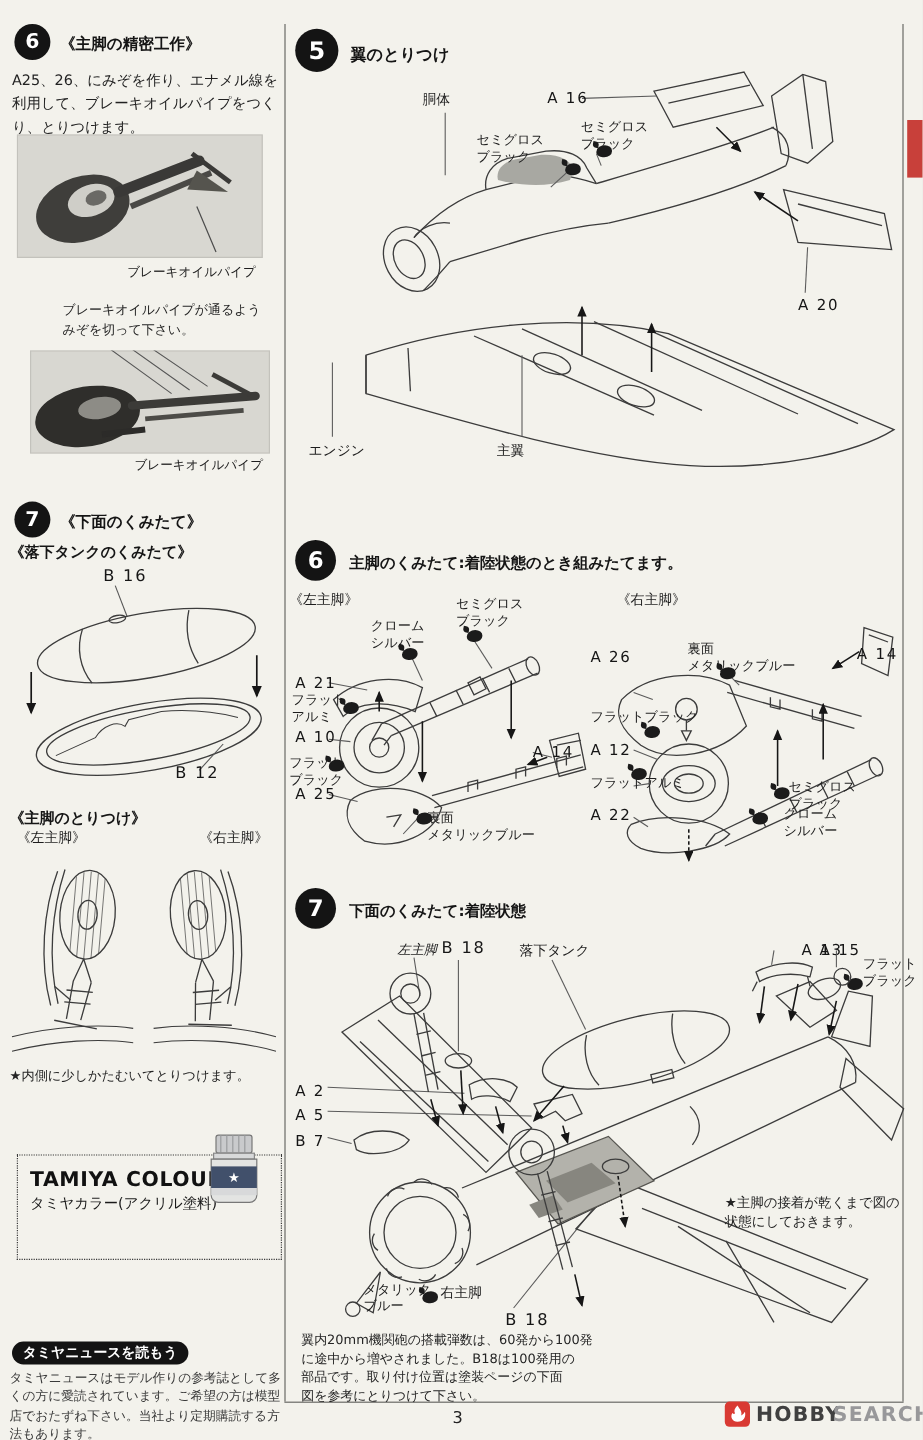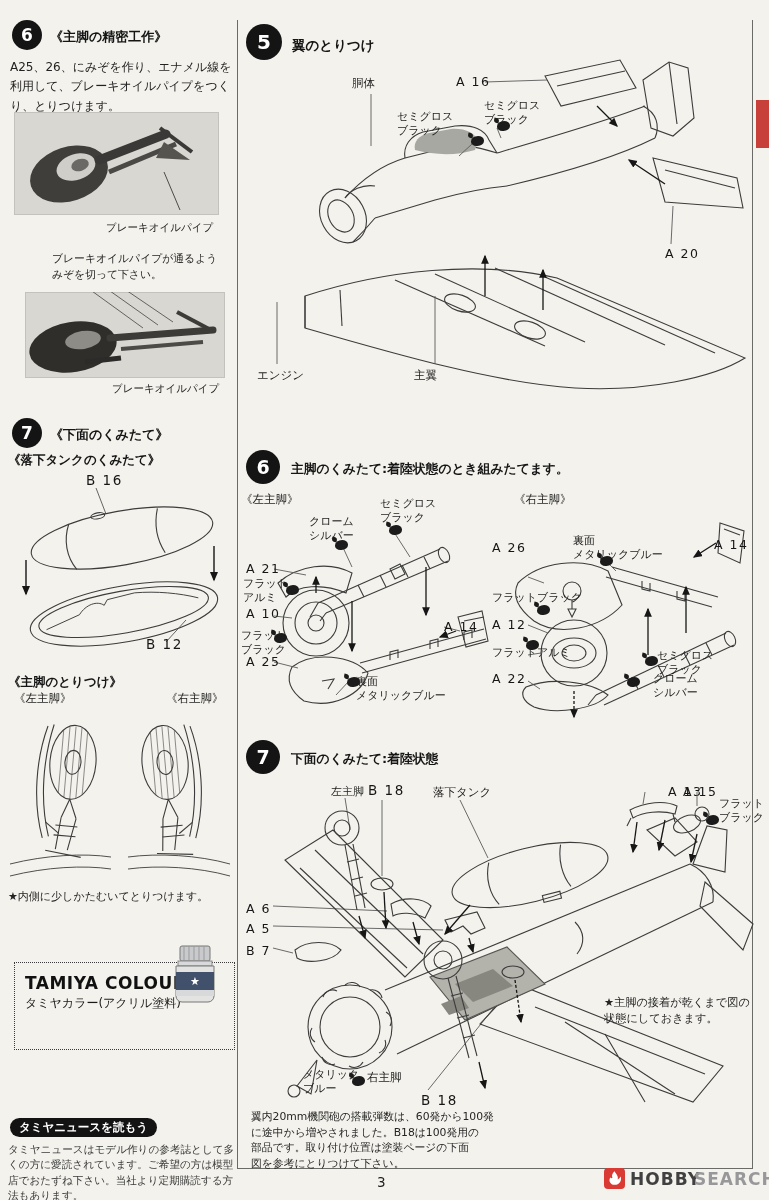--- a/index.html
+++ b/index.html
@@ -372,21 +372,21 @@
   <span class="blob" style="left:645px;top:656px;"></span>
   <div class="lbl" style="left:653px;top:672px;">クローム
 シルバー</div>
   <span class="blob" style="left:627px;top:677px;"></span>
 
   <div class="stepnum n34" style="left:246px;top:740px;">
       <span>7</span>
     </div>
   <div class="sec-title" style="left:291px;top:751px;font-size:12.8px;">下面のくみたて:着陸状態</div>
 
-  <div class="lbl" style="left:331px;top:785px;">左主脚</div>
+  <div class="lbl" style="left:331px;top:785px;font-style:italic;">左主脚</div>
   <div class="part part-big" style="left:368px;top:782px;">B 18</div>
   <div class="lbl lbl12" style="left:433px;top:785px;">落下タンク</div>
   <div class="part" style="left:628px;top:784px;margin-left:40px;">A 13</div>
   <div class="part" style="left:683px;top:784px;">A 15</div>
   <div class="lbl" style="left:719px;top:797px;">フラット
 ブラック</div>
   <span class="blob" style="left:706px;top:815px;"></span>
 
   <svg class="fig" style="left:245px;top:772px;" width="512" height="392" viewBox="0 0 512 392">
     <defs>
@@ -472,21 +472,21 @@
       <path d="M168,150 L174,172" marker-end="url(#m7)"></path>
       <path d="M224,166 L228,180" marker-end="url(#m7)"></path>
       <path d="M234,290 L240,316" marker-end="url(#m7)"></path>
       <path d="M270,208 L276,250" stroke-dasharray="3 2" marker-end="url(#m7)"></path>
       <path d="M392,50 L388,80" marker-end="url(#m7)"></path>
       <path d="M420,48 L414,78" marker-end="url(#m7)"></path>
       <path d="M452,62 L446,90" marker-end="url(#m7)"></path>
     </g>
   </svg>
 
-  <div class="part" style="left:246px;top:901px;">A 6</div>
+  <div class="part" style="left:246px;top:901px;">A 2</div>
   <div class="part" style="left:246px;top:921px;">A 5</div>
   <div class="part" style="left:246px;top:943px;">B 7</div>
   <div class="lbl" style="left:303px;top:1068px;">メタリック
 ブルー</div>
   <span class="blob" style="left:352px;top:1076px;"></span>
   <div class="lbl lbl12" style="left:367px;top:1070px;">右主脚</div>
   <div class="part part-big" style="left:421px;top:1092px;">B 18</div>
 
   <div class="small-txt" style="left:604px;top:995px;font-size:11.2px;">★主脚の接着が乾くまで図の
 状態にしておきます。</div>

